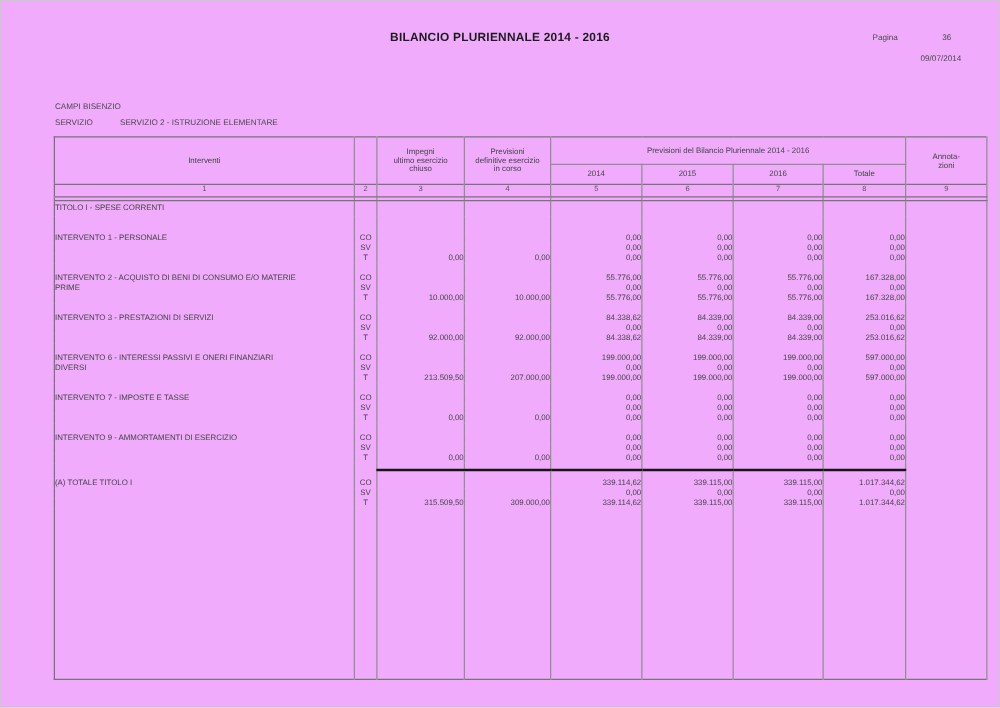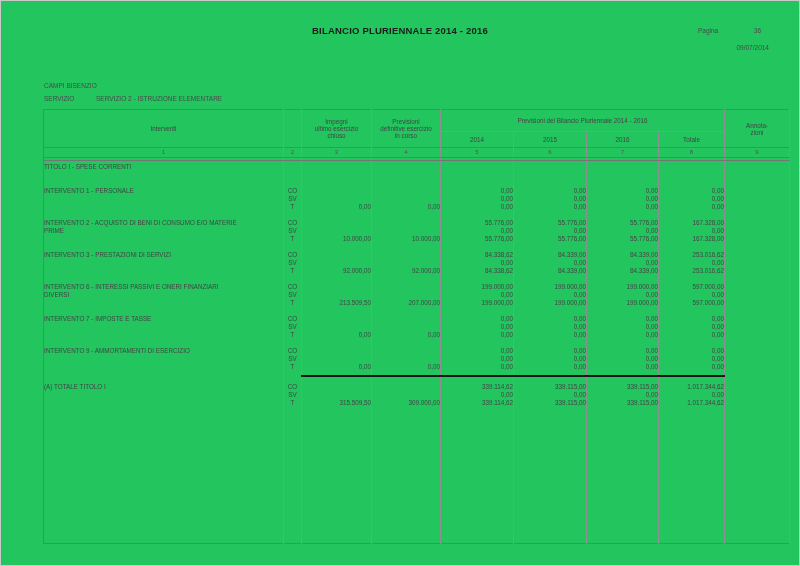--- a/index.html
+++ b/index.html
@@ -1,16 +1,16 @@
 <!DOCTYPE html>
 <html><head>
 <meta charset="utf-8">
 <style>
   html,body{margin:0;padding:0;background:#e8e8e8;}
-  .page{position:relative;width:800px;height:566px;background:#22c55e;border:1px solid #c9c9c9;
+  .page{position:relative;width:800px;height:566px;background:#f0abfc;border:1px solid #c9c9c9;
         box-sizing:border-box;font-family:"Liberation Sans",sans-serif;color:#404040;overflow:hidden;}
   .doc-title{position:absolute;top:24px;left:0;right:0;text-align:center;
              font-size:9.5px;font-weight:bold;color:#1c1c1c;letter-spacing:.2px;}
   .meta{font-size:6.5px;color:#4a4a4a;position:absolute;white-space:nowrap;}
   .pagina-label{top:26px;left:697px;}
   .pagina-num{top:26px;left:735px;width:25px;text-align:right;}
   .doc-date{top:43px;left:700px;width:68px;text-align:right;}
   .entity{top:81px;left:43px;}
   .service-label{top:94px;left:43px;}
   .service-value{top:94px;left:95px;}

